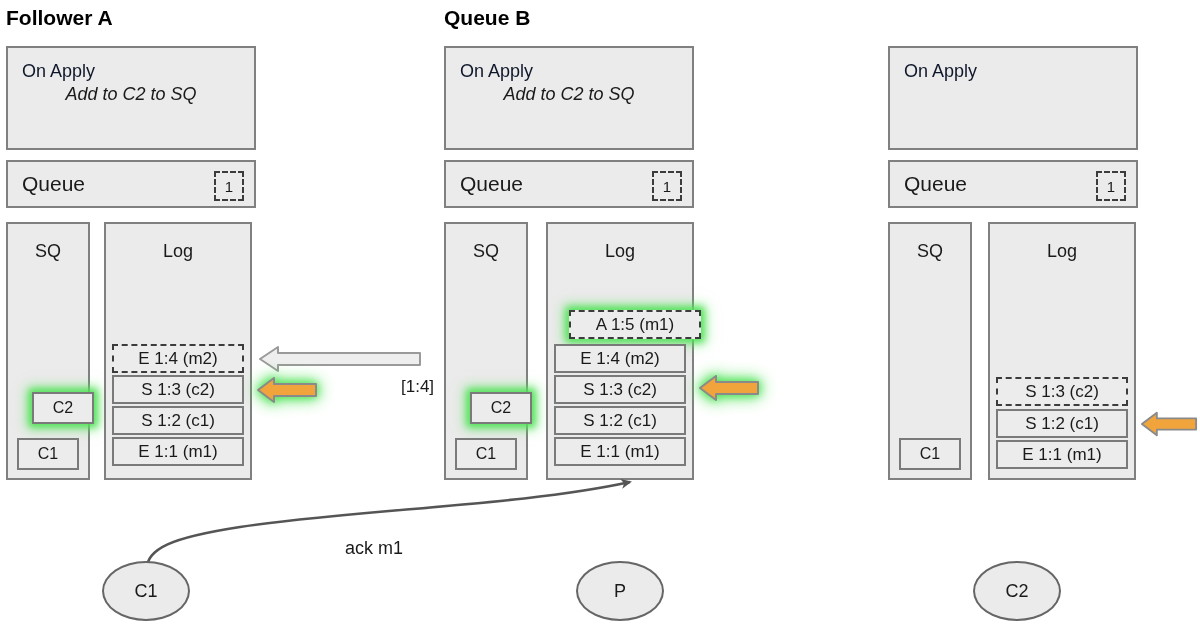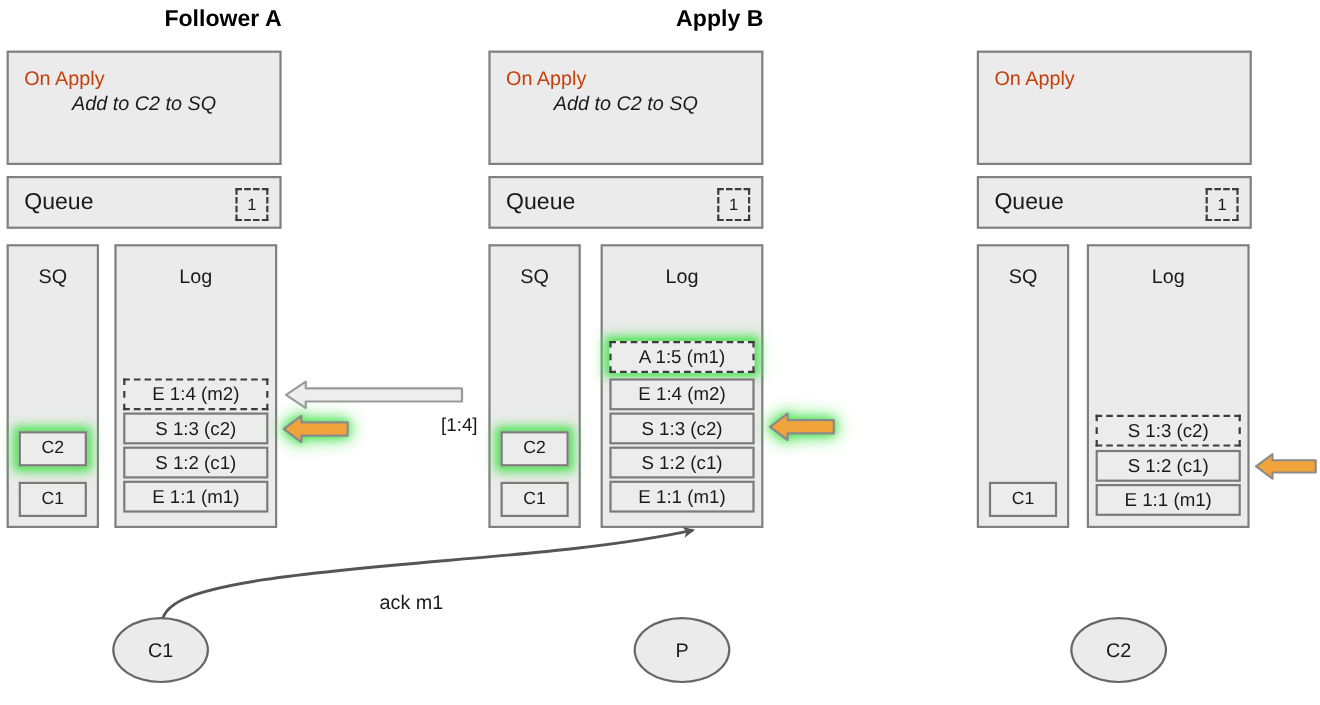--- a/index.html
+++ b/index.html
@@ -14,38 +14,38 @@
     overflow: hidden;
   }
   .stage { position: absolute; left:0; top:0; width:1200px; height:641px; }
 
   
   .col-title {
     position: absolute;
     font-size: 21px;
     font-weight: bold;
     color: #000;
-    text-align: right;
+    text-align: left;
     white-space: nowrap;
   }
 
   
   .box {
     position: absolute;
     background: #ebebeb;
     border: 2px solid #808080;
     box-sizing: border-box;
   }
   .onapply {
     padding: 12px 14px 0 14px;
   }
   .onapply .l1 {
     font-size: 18px;
     line-height: 23px;
-    color: #c2410c;
+    color: #0f172a;
   }
   .onapply .l2 {
     font-size: 18px;
     line-height: 23px;
     font-style: italic;
     color: #1a1a1a;
     text-align: center;
   }
 
   .queue {
@@ -97,20 +97,21 @@
     font-size: 17px;
     color: #1a1a1a;
     white-space: nowrap;
   }
   .entry.dashed {
     border: 2px dashed #3c3c3c;
     background: #ececec;
   }
   .entry.glow {
     box-shadow: 0 0 7px 3px #54e35a, 0 0 12px 5px rgba(84,227,90,0.55);
+    margin-left: 15px;
   }
   .entry.sq {
     font-size: 16px;
   }
 
   
   .arrow-svg { position: absolute; overflow: visible; }
   .glow-wrap { position:absolute; }
   .glow-wrap.green svg { filter: drop-shadow(0 0 4px #4ee355) drop-shadow(0 0 8px #4ee355); }
 
@@ -166,21 +167,21 @@
   <div class="entry sq" style="left:17px; top:438px; width:62px; height:32px;">C1</div>
 
   <div class="panel" style="left:104px; top:222px; width:148px; height:258px;">
     <div class="panel-title" style="top:17px;">Log</div>
   </div>
   <div class="entry dashed" style="left:112px; top:344px; width:132px; height:29px;">E 1:4 (m2)</div>
   <div class="entry" style="left:112px; top:375px; width:132px; height:29px;">S 1:3 (c2)</div>
   <div class="entry" style="left:112px; top:406px; width:132px; height:29px;">S 1:2 (c1)</div>
   <div class="entry" style="left:112px; top:437px; width:132px; height:29px;">E 1:1 (m1)</div>
 
-  <div class="col-title" style="left:444px; top:6px; width:250px;">Apply B</div>
+  <div class="col-title" style="left:444px; top:6px; width:250px;">Queue B</div>
 
   <div class="box onapply" style="left:444px; top:46px; width:250px; height:104px;">
     <div class="l1">On Apply</div>
     <div class="l2">Add to C2 to SQ</div>
   </div>
 
   <div class="box queue" style="left:444px; top:160px; width:250px; height:48px;">
     <span class="qlabel">Queue</span>
     <span class="qbadge" style="left:206px; top:9px; width:30px; height:30px;">1</span>
   </div>

